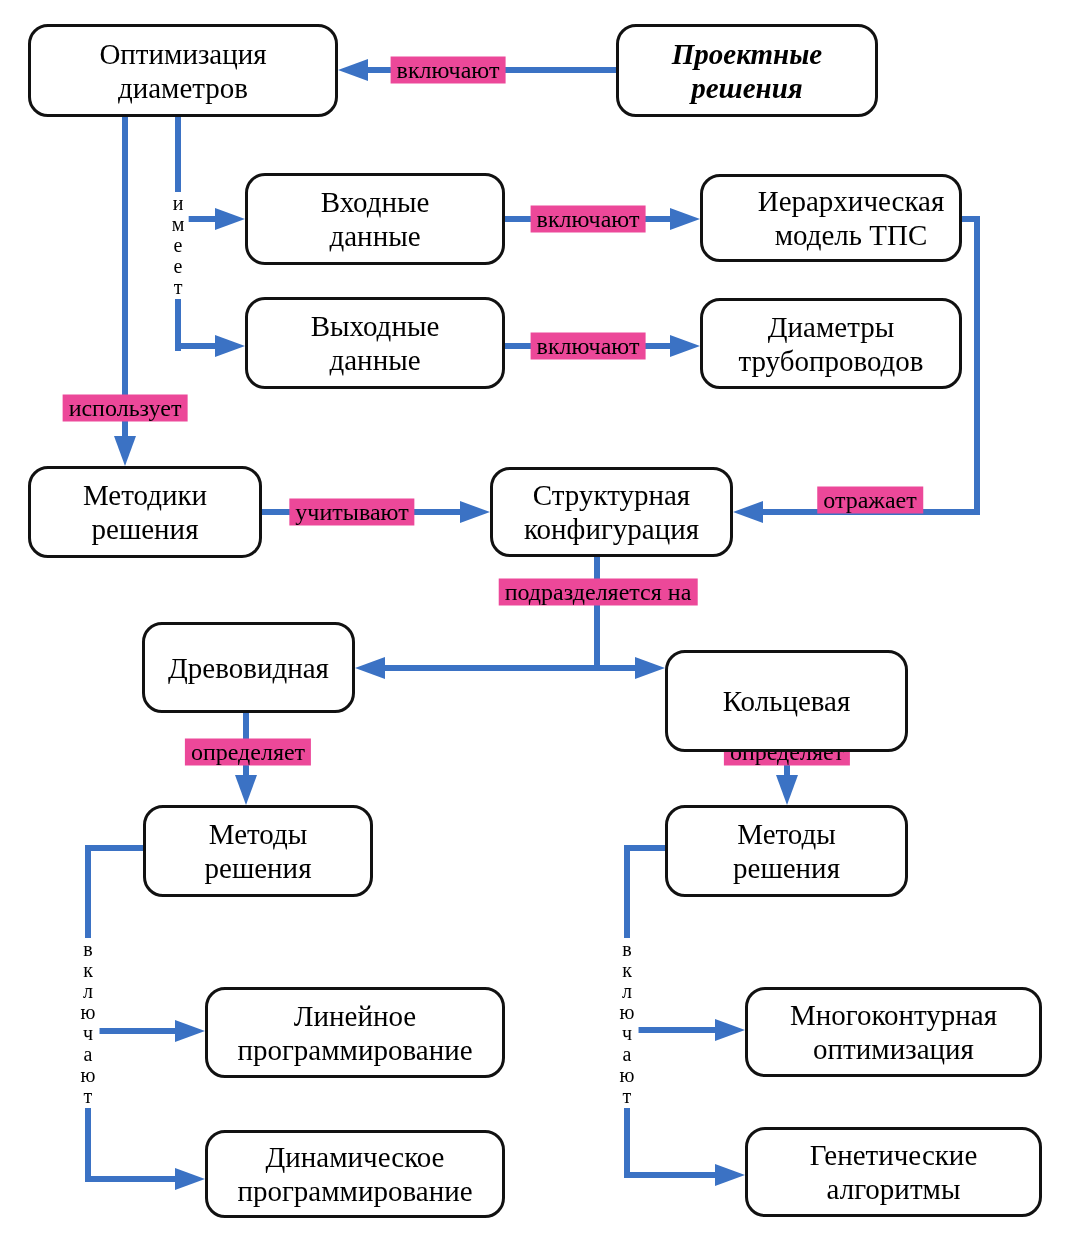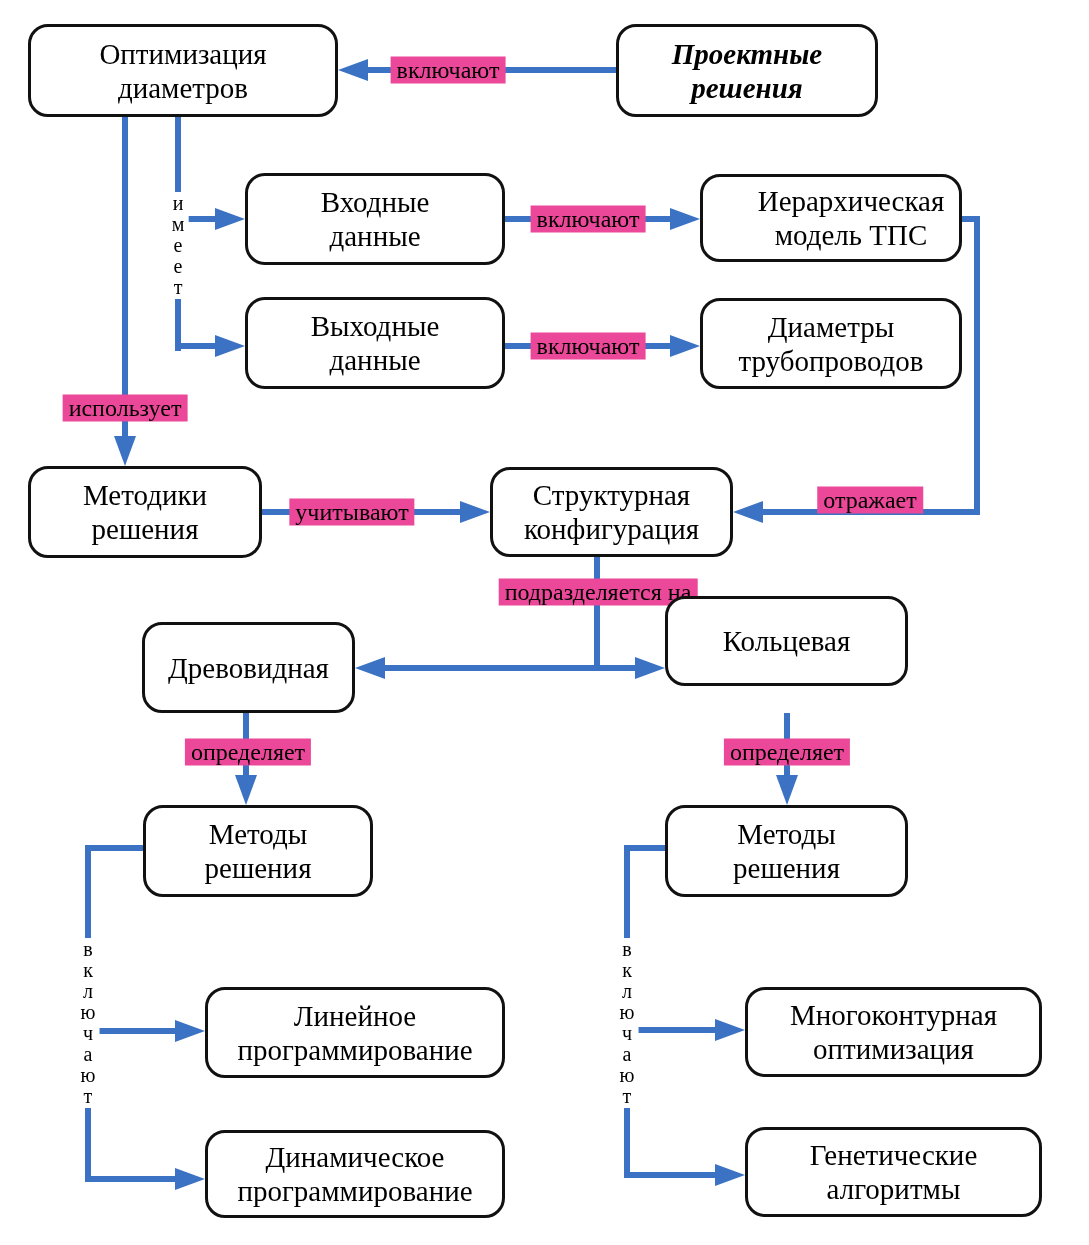--- a/index.html
+++ b/index.html
@@ -55,21 +55,21 @@
   
   #n-opt      { left:28px;  top:24px;   width:310px; height:93px; }
   #n-proj     { left:616px; top:24px;   width:262px; height:93px;font-style:italic; }
   #n-input    { left:245px; top:173px;  width:260px; height:92px; }
   #n-output   { left:245px; top:297px;  width:260px; height:92px; }
   #n-hier     { left:700px; top:174px;  width:262px; height:88px;padding-left:40px; }
   #n-diam     { left:700px; top:298px;  width:262px; height:91px; }
   #n-metodiki { left:28px;  top:466px;  width:234px; height:92px;text-align:right; }
   #n-struct   { left:490px; top:467px;  width:243px; height:90px; }
   #n-tree     { left:142px; top:622px;  width:213px; height:91px; }
-  #n-ring     { left:665px; top:596px;  width:243px; height:90px; }
+  #n-ring     { left:665px; top:650px;  width:243px; height:102px; }
   #n-metody-l { left:143px; top:805px;  width:230px; height:92px; }
   #n-metody-r { left:665px; top:805px;  width:243px; height:92px; }
   #n-linear   { left:205px; top:987px;  width:300px; height:91px; }
   #n-dynamic  { left:205px; top:1130px; width:300px; height:88px; }
   #n-multi    { left:745px; top:987px;  width:297px; height:90px; }
   #n-genetic  { left:745px; top:1127px; width:297px; height:90px; }
 </style>
 </head>
 <body>
 

